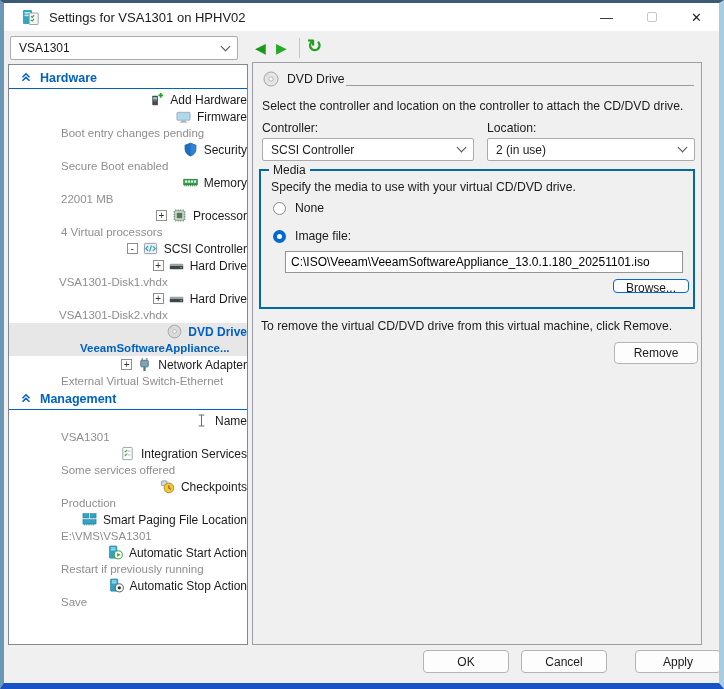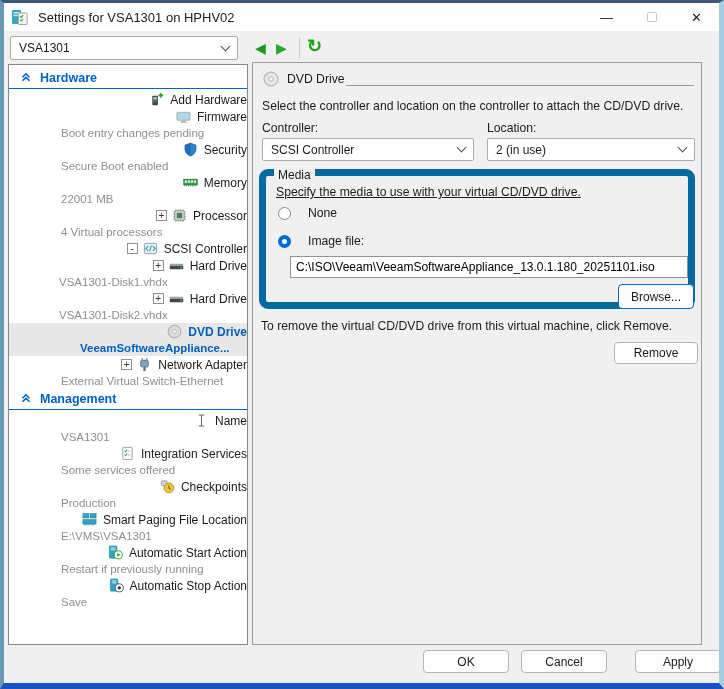--- a/index.html
+++ b/index.html
@@ -6,21 +6,21 @@
   *{box-sizing:border-box;}
   #win{
     position:relative;width:724px;height:689px;
     background:#f0f0f0;
     border-top:3px solid #3c5a75;border-left:4px solid #6c98b8;
     border-right:5px solid #a9cde0;border-bottom:6px solid #1753c5;
     font-family:"Liberation Sans",sans-serif;color:#1b1b1b;overflow:hidden;
   }
   
   .titlebar{position:absolute;left:0;top:0;right:0;height:28px;background:#ffffff;
-    display:flex;align-items:center;padding-left:7px;}
+    display:flex;align-items:center;padding-left:18px;}
   .title-icon{width:18px;height:18px;margin-right:9px;flex:none;}
   .title-text{font-size:13px;}
   .win-controls{margin-left:auto;display:flex;height:100%;}
   .wbtn{width:45px;height:100%;display:flex;align-items:center;justify-content:center;
     font-size:13px;color:#222;cursor:default;}
   .max-glyph{width:10px;height:10px;border:1px solid #c9c9c9;border-radius:2px;}
   
   .toolbar{position:absolute;left:0;top:28px;right:0;height:33px;}
   .combo{position:absolute;background:#fff;border:1px solid #ababab;border-radius:2px;
     display:flex;align-items:center;font-size:12px;padding:0 8px;}
@@ -56,32 +56,32 @@
   .panel-header{position:absolute;left:10px;top:8px;display:flex;align-items:center;gap:8px;}
   .panel-header svg{width:16px;height:16px;}
   .panel-title{font-size:12.2px;}
   .panel-rule{position:absolute;left:93px;right:7px;top:16px;border:none;border-top:1px solid #9a9a9a;}
   .intro{position:absolute;left:9px;top:36px;right:8px;}
   .fld-label{position:absolute;top:58px;}
   .lbl-controller{left:9px;} .lbl-location{left:234px;}
   .ctrl-combo{left:9px;top:75px;width:212px;height:23px;}
   .loc-combo{left:234px;top:75px;width:208px;height:23px;}
   .groupbox{position:absolute;left:6px;top:106px;width:436px;height:140px;
-    border:7px solid #0369a1;border-radius:9px;}
+    border:2px solid #0369a1;border-radius:0;}
   .group-label{position:absolute;left:8px;top:-8px;background:#f0f0f0;padding:0 4px;font-size:12px;}
-  .group-desc{position:absolute;left:10px;top:9px;text-decoration:underline;}
-  .radio-row{position:absolute;left:12px;display:flex;align-items:flex-end;gap:17px;}
+  .group-desc{position:absolute;left:10px;top:9px;}
+  .radio-row{position:absolute;left:12px;display:flex;align-items:flex-end;gap:9px;}
   .row-none{top:30px;} .row-image{top:58px;}
   .radio{width:13px;height:13px;border-radius:50%;background:#fff;border:1px solid #8a8a8a;flex:none;}
   .radio.checked{border:4px solid #0069d4;}
   .iso-input{position:absolute;left:24px;top:80px;width:398px;height:22px;border:1px solid #949494;
     background:#fff;font-family:"Liberation Sans",sans-serif;font-size:12px;padding:0 5px;}
   .btn{background:#fdfdfd;border:1px solid #b4b4b4;border-radius:4px;font-size:12px;
     font-family:"Liberation Sans",sans-serif;color:#1b1b1b;cursor:default;}
-  .browse-btn{position:absolute;left:352px;top:108px;width:76px;height:25px;border:1px solid #0069d4;}
+  .browse-btn{position:absolute;left:352px;top:108px;width:76px;height:14px;border:1px solid #0069d4;}
   .remove-hint{position:absolute;left:8px;top:256px;right:8px;}
   .remove-btn{position:absolute;left:361px;top:279px;width:84px;height:22px;}
   
   .footer-btn{position:absolute;top:647px;width:86px;height:23px;}
   .ok-btn{left:419px;} .cancel-btn{left:517px;} .apply-btn{left:615px;margin-left:16px;}
 </style>
 </head>
 <body>
 
 <div id="win">

